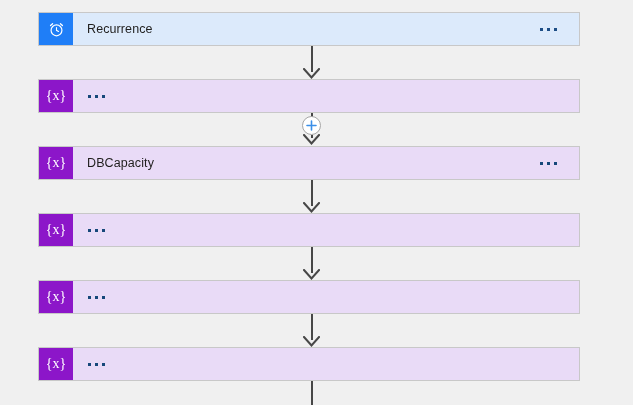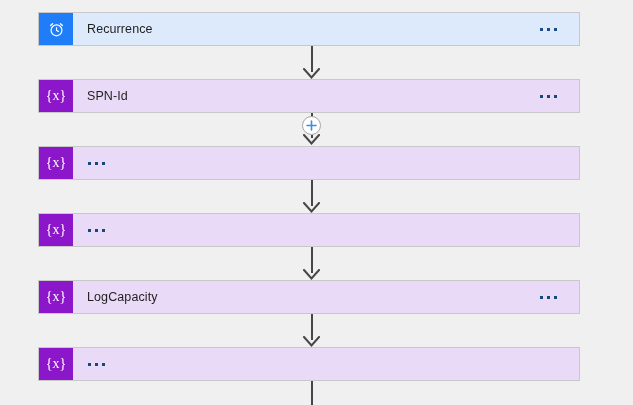--- a/index.html
+++ b/index.html
@@ -193,32 +193,32 @@
       <span class="dot"></span>
       <span class="dot"></span>
       <span class="dot"></span>
     </div>
   </div>
 
   <div class="node" style="top:79px;">
     <div class="node-icon">
       <span class="icon-var">{x}</span>
     </div>
-    <div class="node-label">SPN-Id</div>
     <div class="node-menu">
       <span class="dot"></span>
       <span class="dot"></span>
       <span class="dot"></span>
     </div>
   </div>
 
   <div class="node" style="top:146px;">
     <div class="node-icon">
       <span class="icon-var">{x}</span>
     </div>
+    <div class="node-label">DBCapacity</div>
     <div class="node-menu">
       <span class="dot"></span>
       <span class="dot"></span>
       <span class="dot"></span>
     </div>
   </div>
 
   <div class="node" style="top:213px;">
     <div class="node-icon">
       <span class="icon-var">{x}</span>
@@ -227,21 +227,20 @@
       <span class="dot"></span>
       <span class="dot"></span>
       <span class="dot"></span>
     </div>
   </div>
 
   <div class="node" style="top:280px;">
     <div class="node-icon">
       <span class="icon-var">{x}</span>
     </div>
-    <div class="node-label">LogCapacity</div>
     <div class="node-menu">
       <span class="dot"></span>
       <span class="dot"></span>
       <span class="dot"></span>
     </div>
   </div>
 
   <div class="node" style="top:347px;">
     <div class="node-icon">
       <span class="icon-var">{x}</span>

